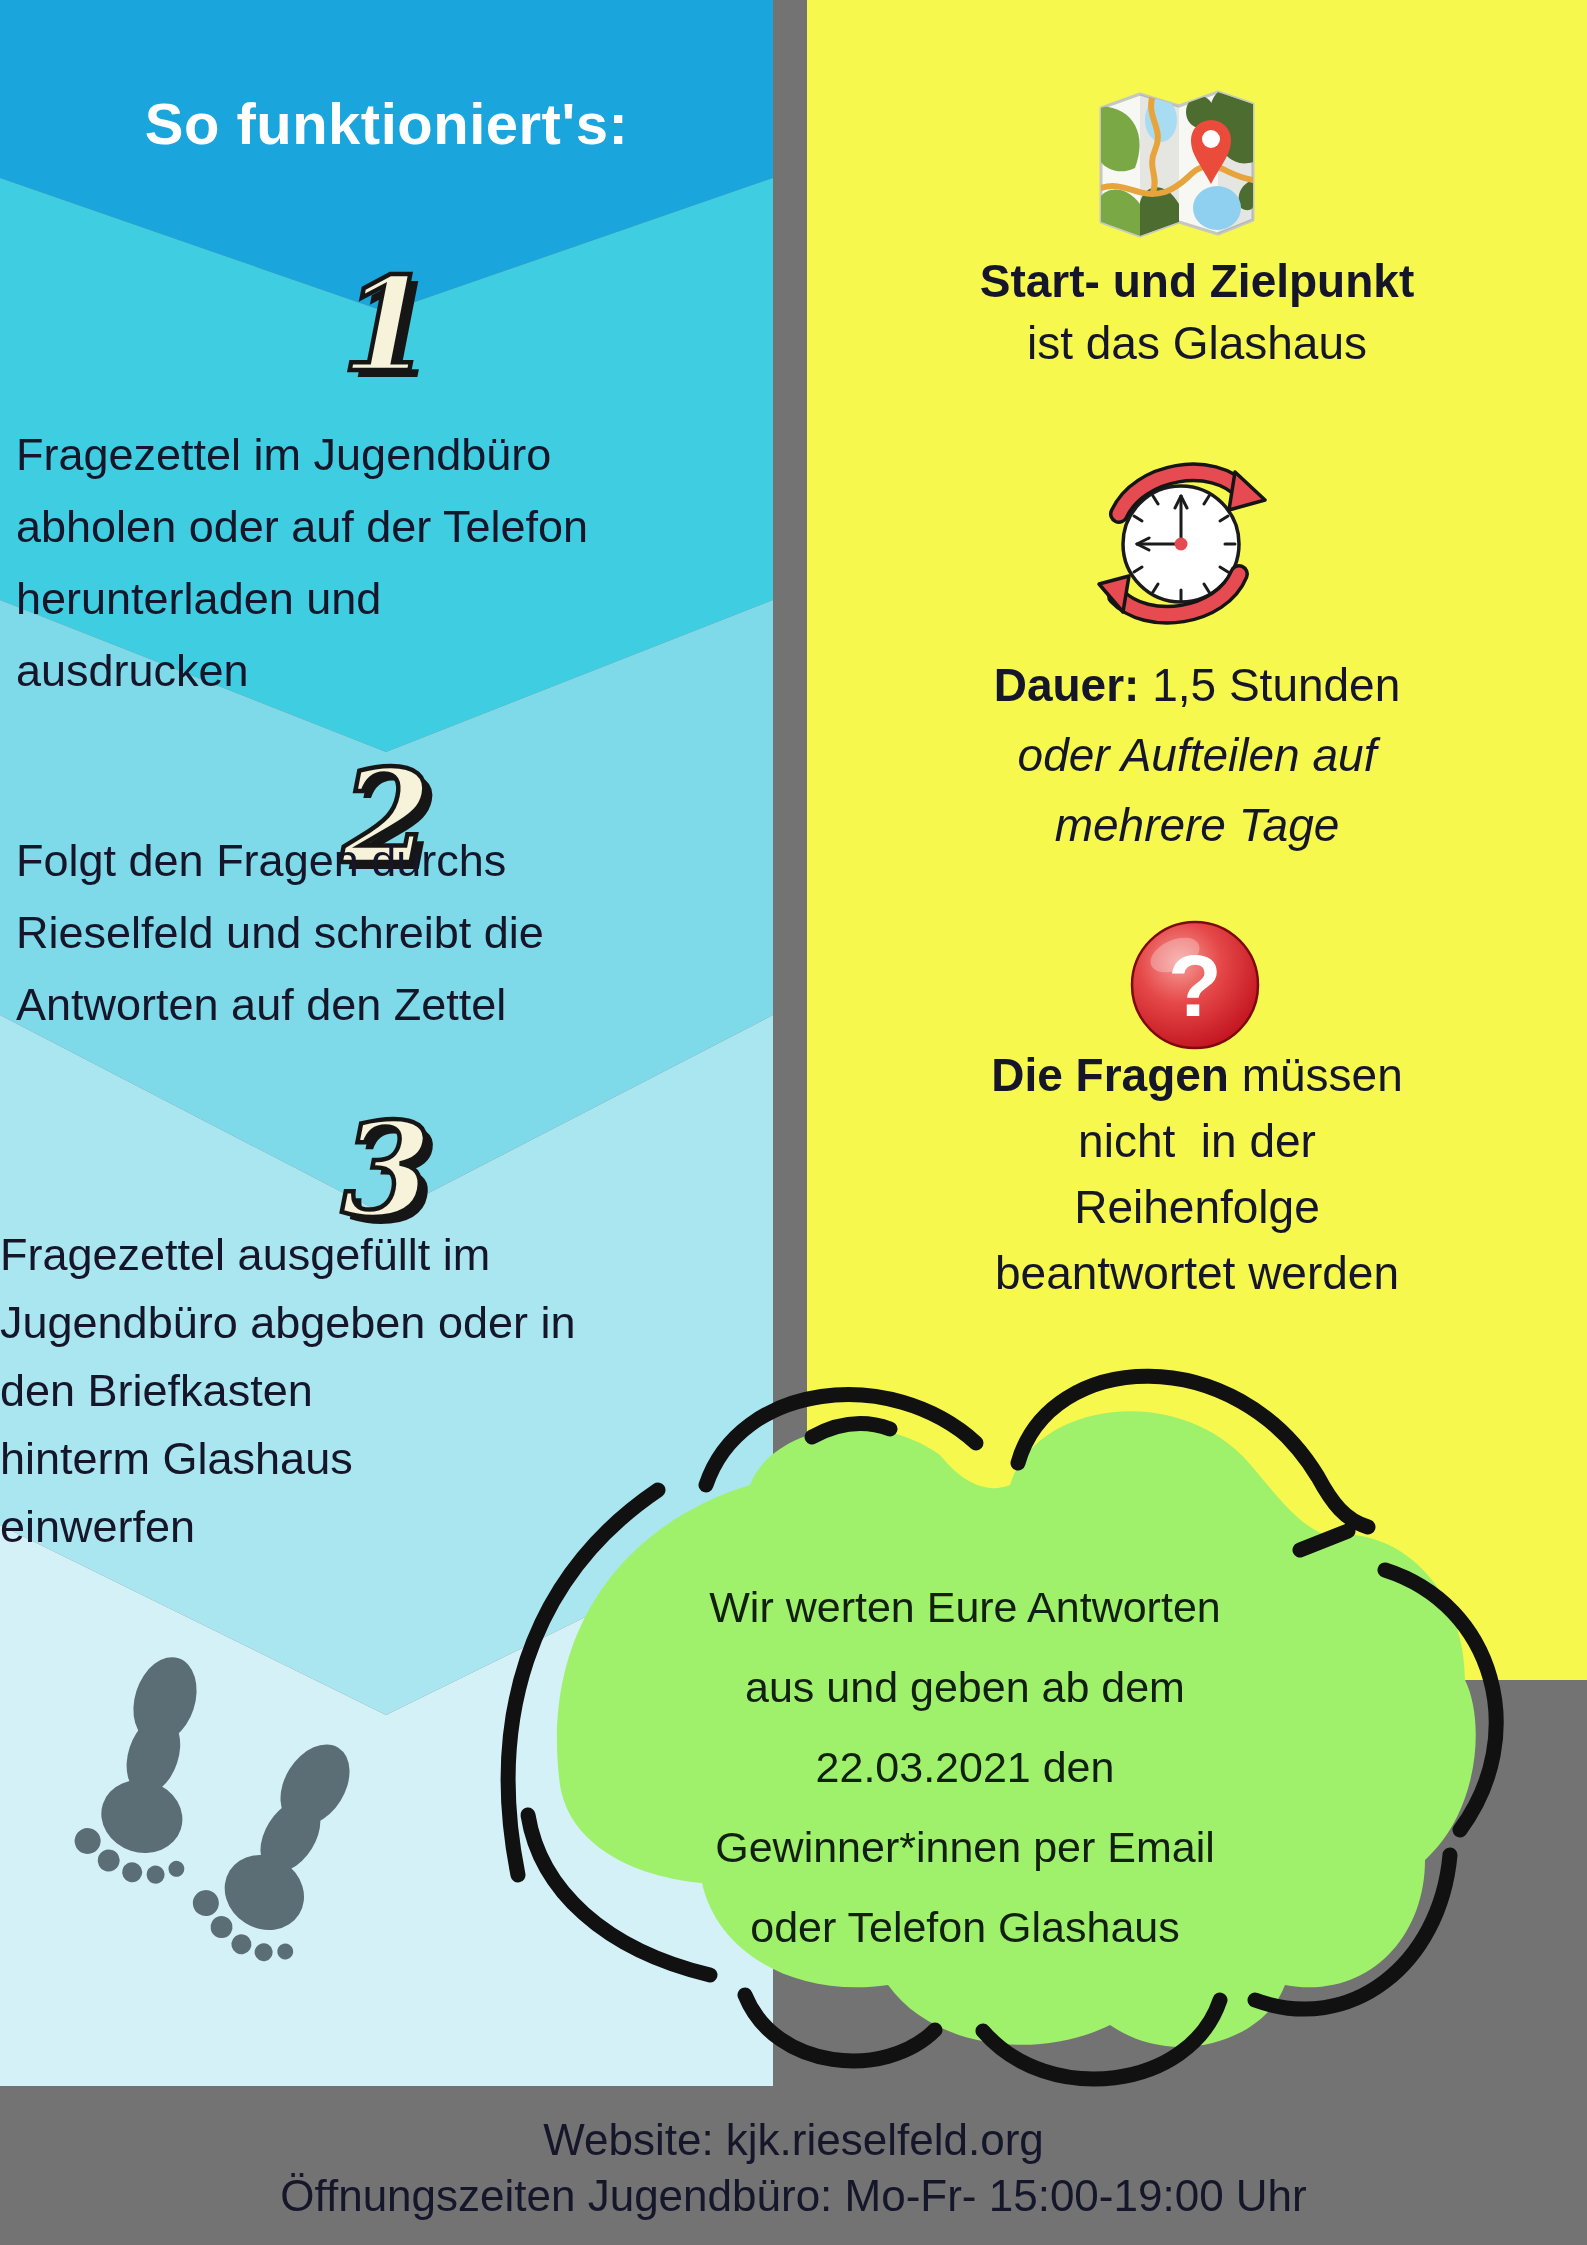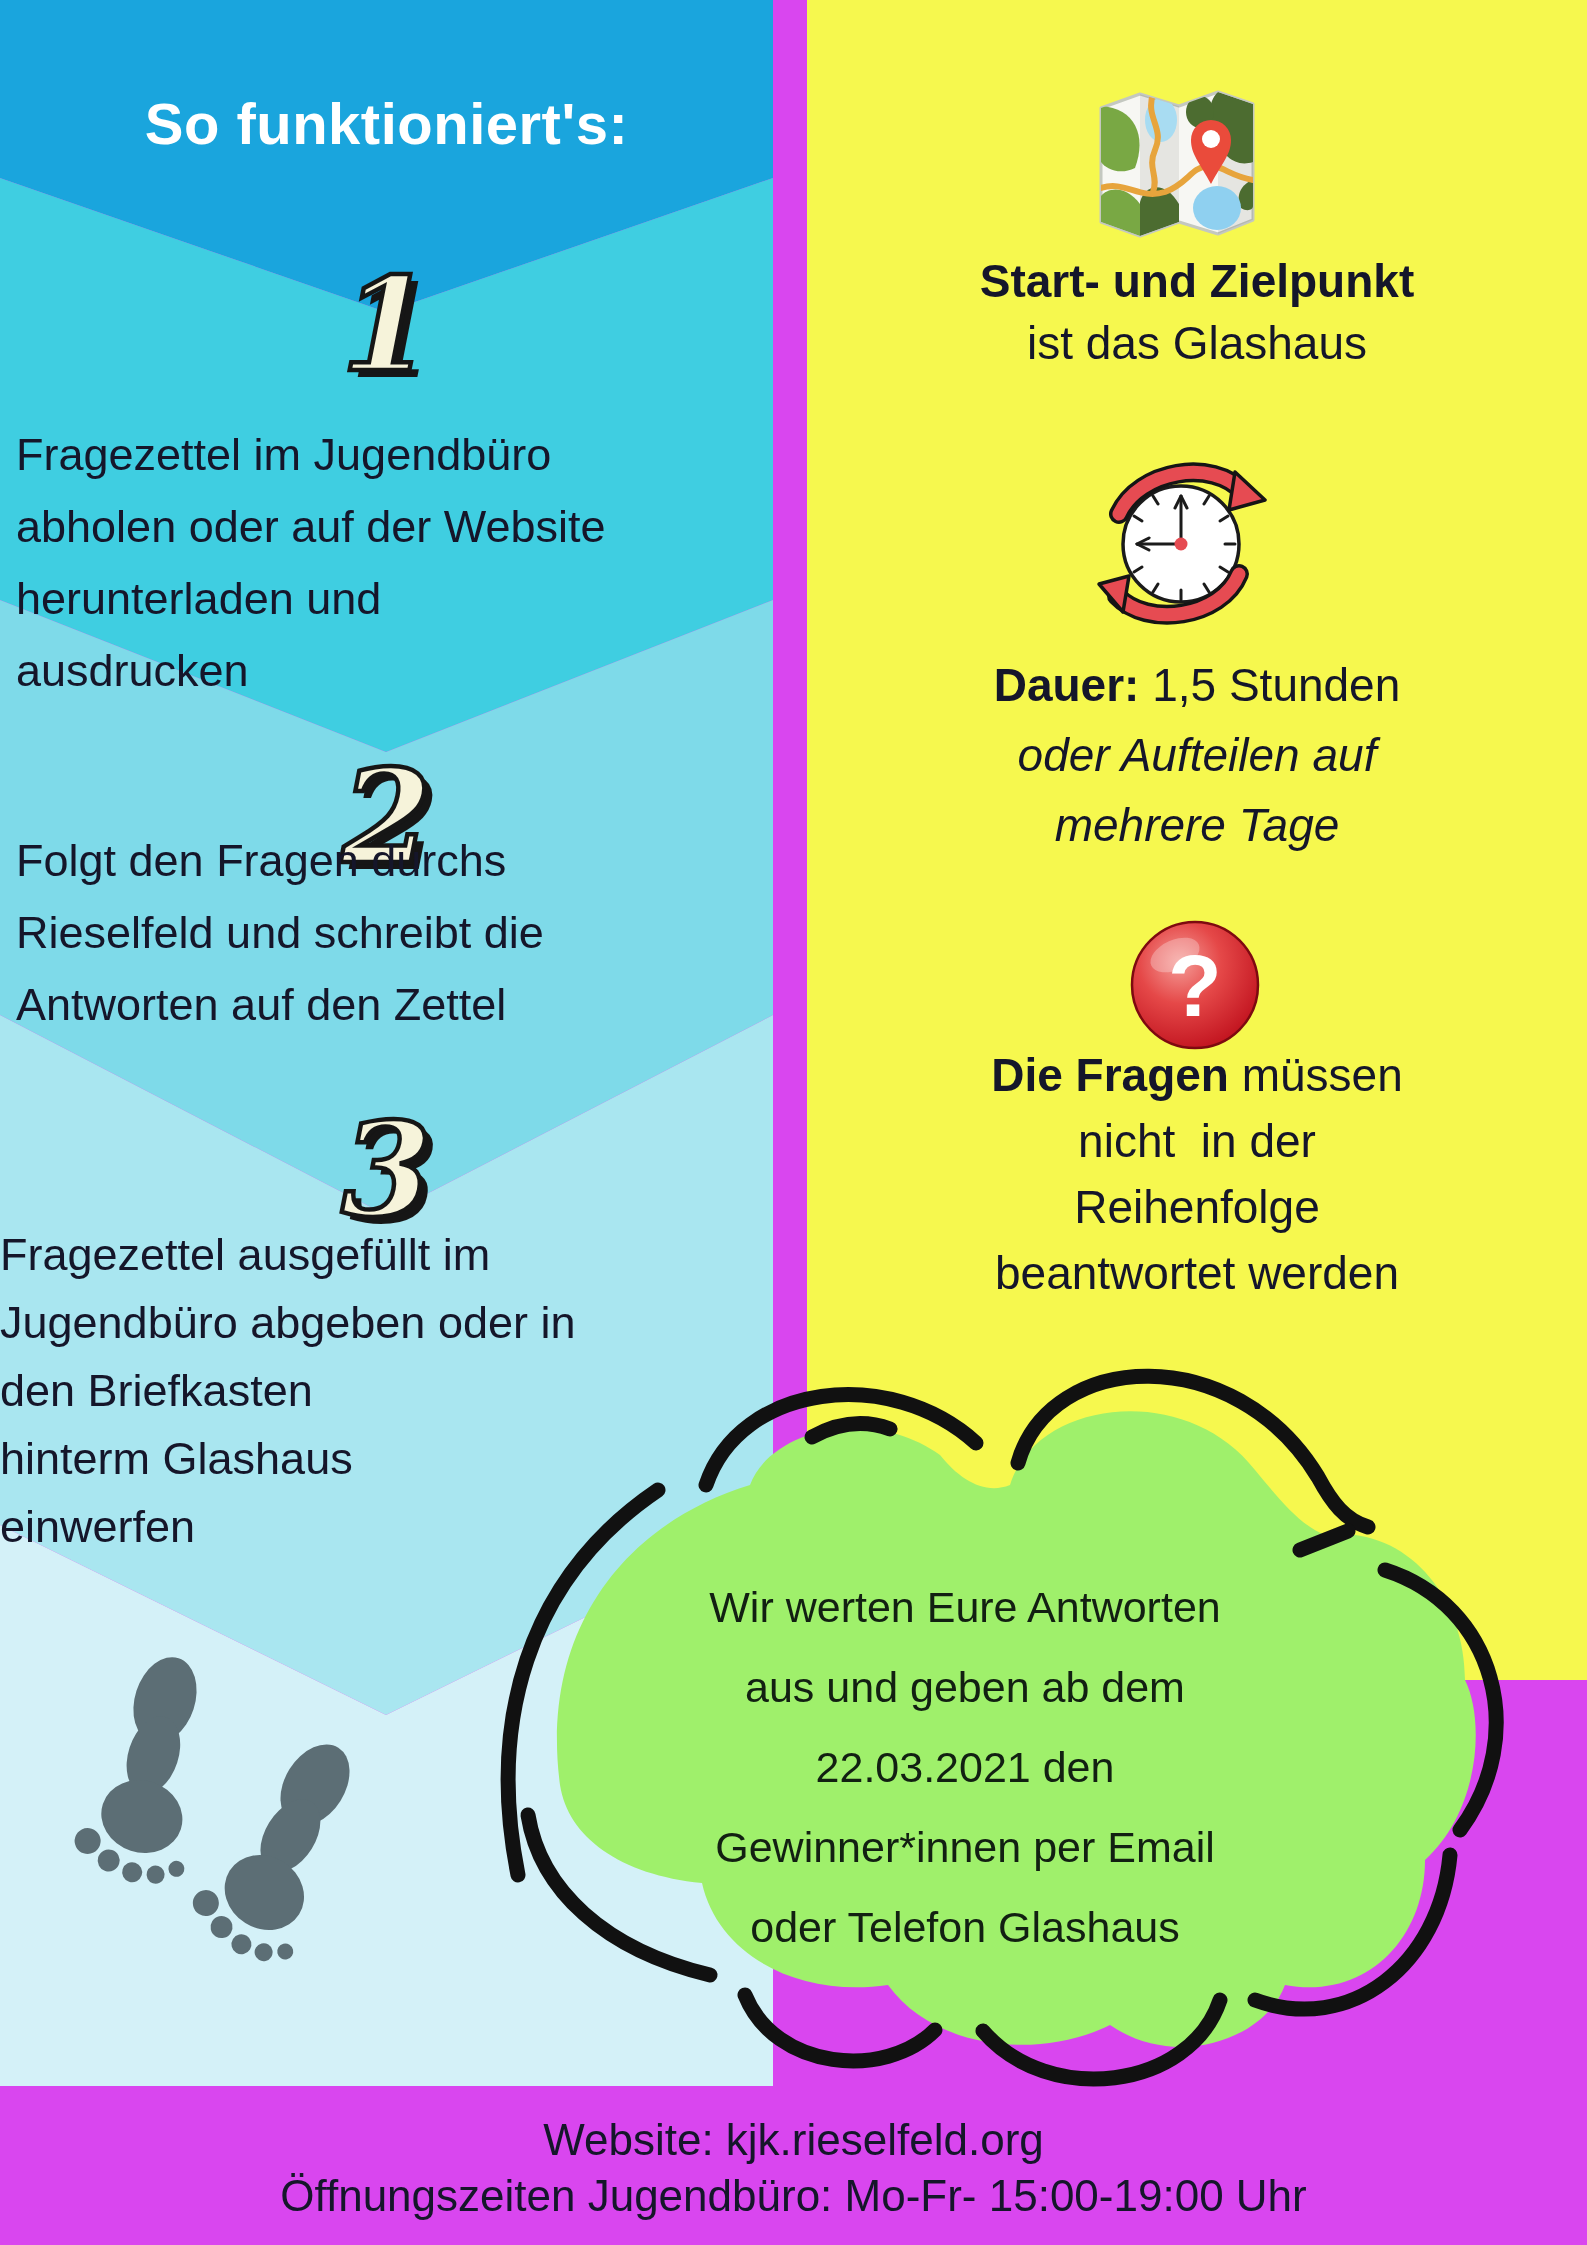--- a/index.html
+++ b/index.html
@@ -1,19 +1,19 @@
 <!DOCTYPE html>
 <html><head>
 <meta charset="utf-8">
 <style>
   html,body{margin:0;padding:0;background:#ffffff;}
   .page{
     position:relative;
     width:1587px;height:2245px;
-    background:#d946ef;
+    background:#737373;
     overflow:hidden;
     font-family:"Liberation Sans", sans-serif;
     color:#15162a;
   }
   .abs{position:absolute;}
   
   .col-left{position:absolute;left:0;top:0;width:773px;height:2086px;}
   .col-left svg.chevrons{position:absolute;left:0;top:0;}
   .heading{
     position:absolute;left:0;top:92px;width:773px;
@@ -66,21 +66,21 @@
       <polygon points="0,600 386,752 773,600 773,1015 386,1215 0,1015" fill="#7edae9"></polygon>
       <polygon points="0,1015 386,1215 773,1015 773,1525 386,1715 0,1525" fill="#a9e6f0"></polygon>
       <polygon points="0,1525 386,1715 773,1525 773,2086 0,2086" fill="#d4f1f8"></polygon>
     </svg>
 
     <div class="heading">So funktioniert's:</div>
 
     <div class="step-number" style="top:250px;">1</div>
     <div class="step-text" style="top:419px;">
       <div>Fragezettel im Jugendbüro</div>
-      <div>abholen oder auf der Website</div>
+      <div>abholen oder auf der Telefon</div>
       <div>herunterladen und</div>
       <div>ausdrucken</div>
     </div>
 
     <div class="step-number" style="top:742px;">2</div>
     <div class="step-text" style="top:825px;">
       <div>Folgt den Fragen durchs</div>
       <div>Rieselfeld und schreibt die</div>
       <div>Antworten auf den Zettel</div>
     </div>

